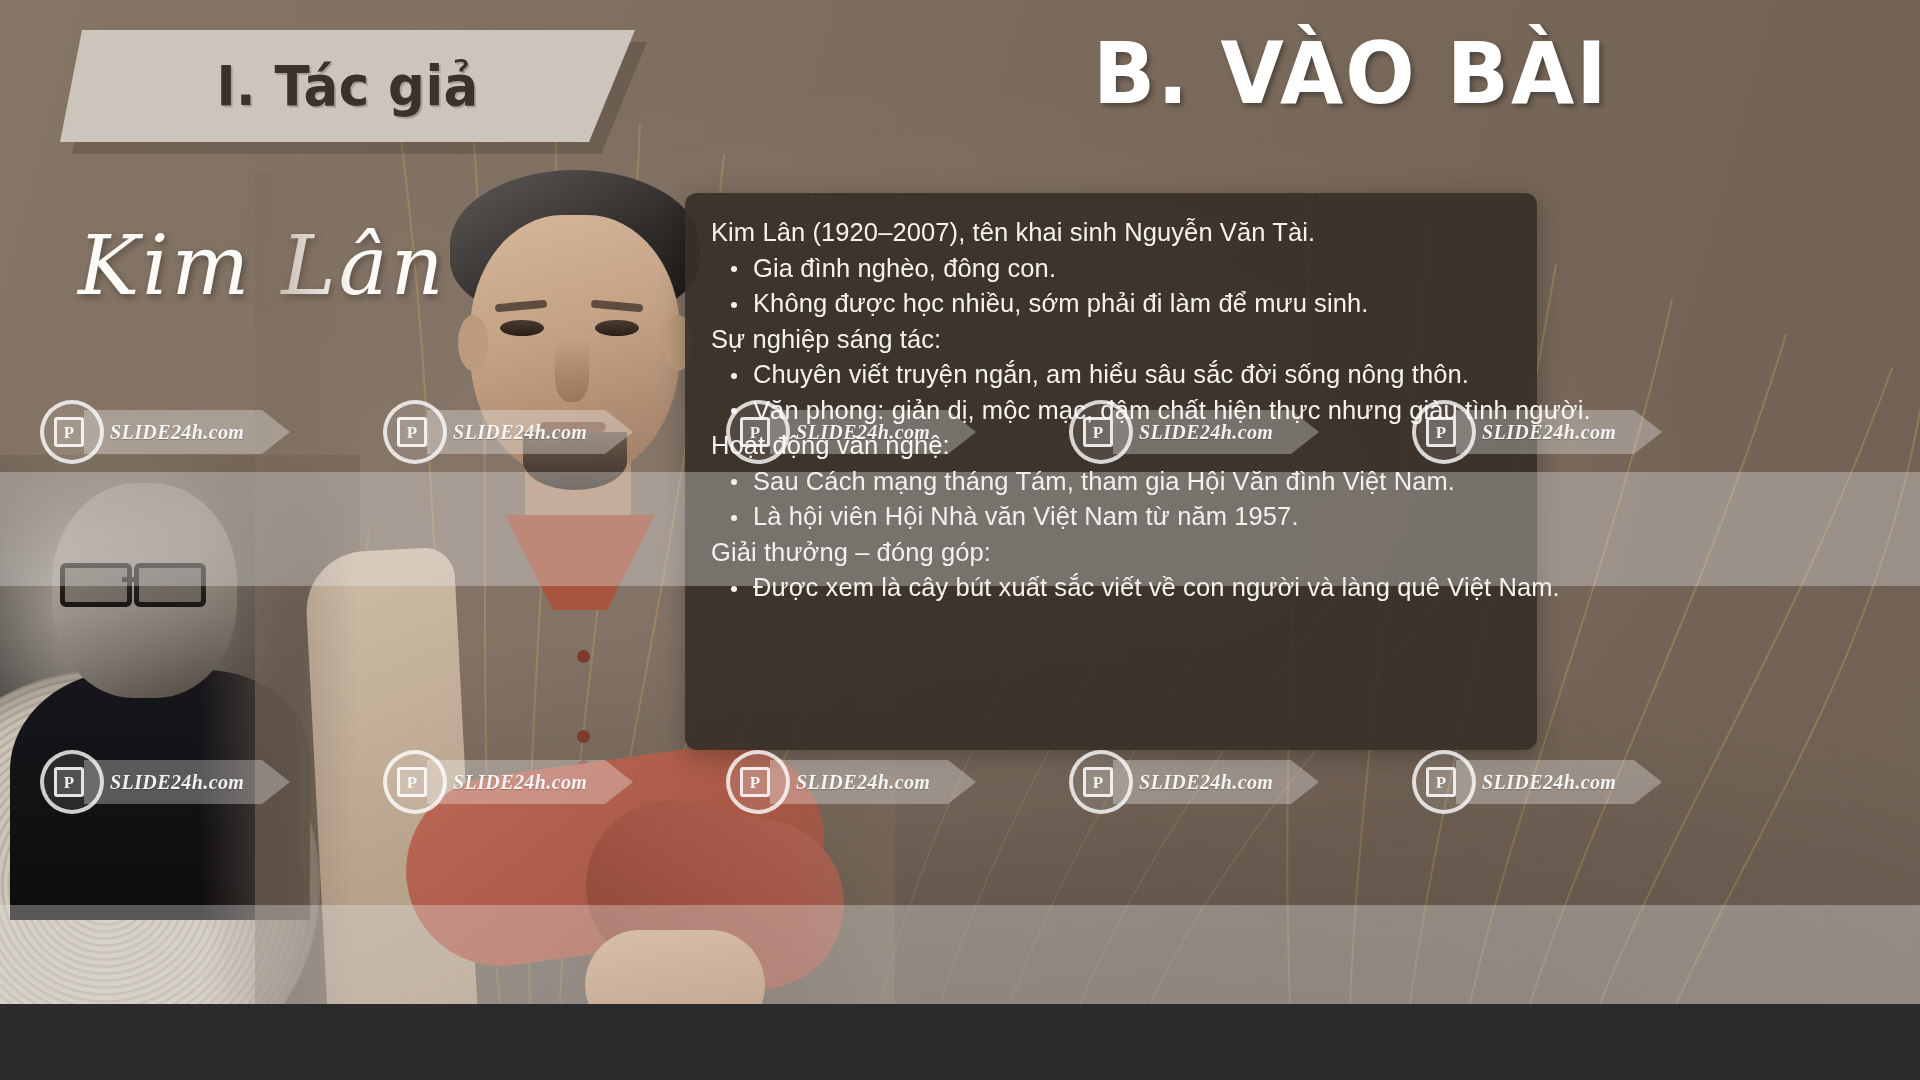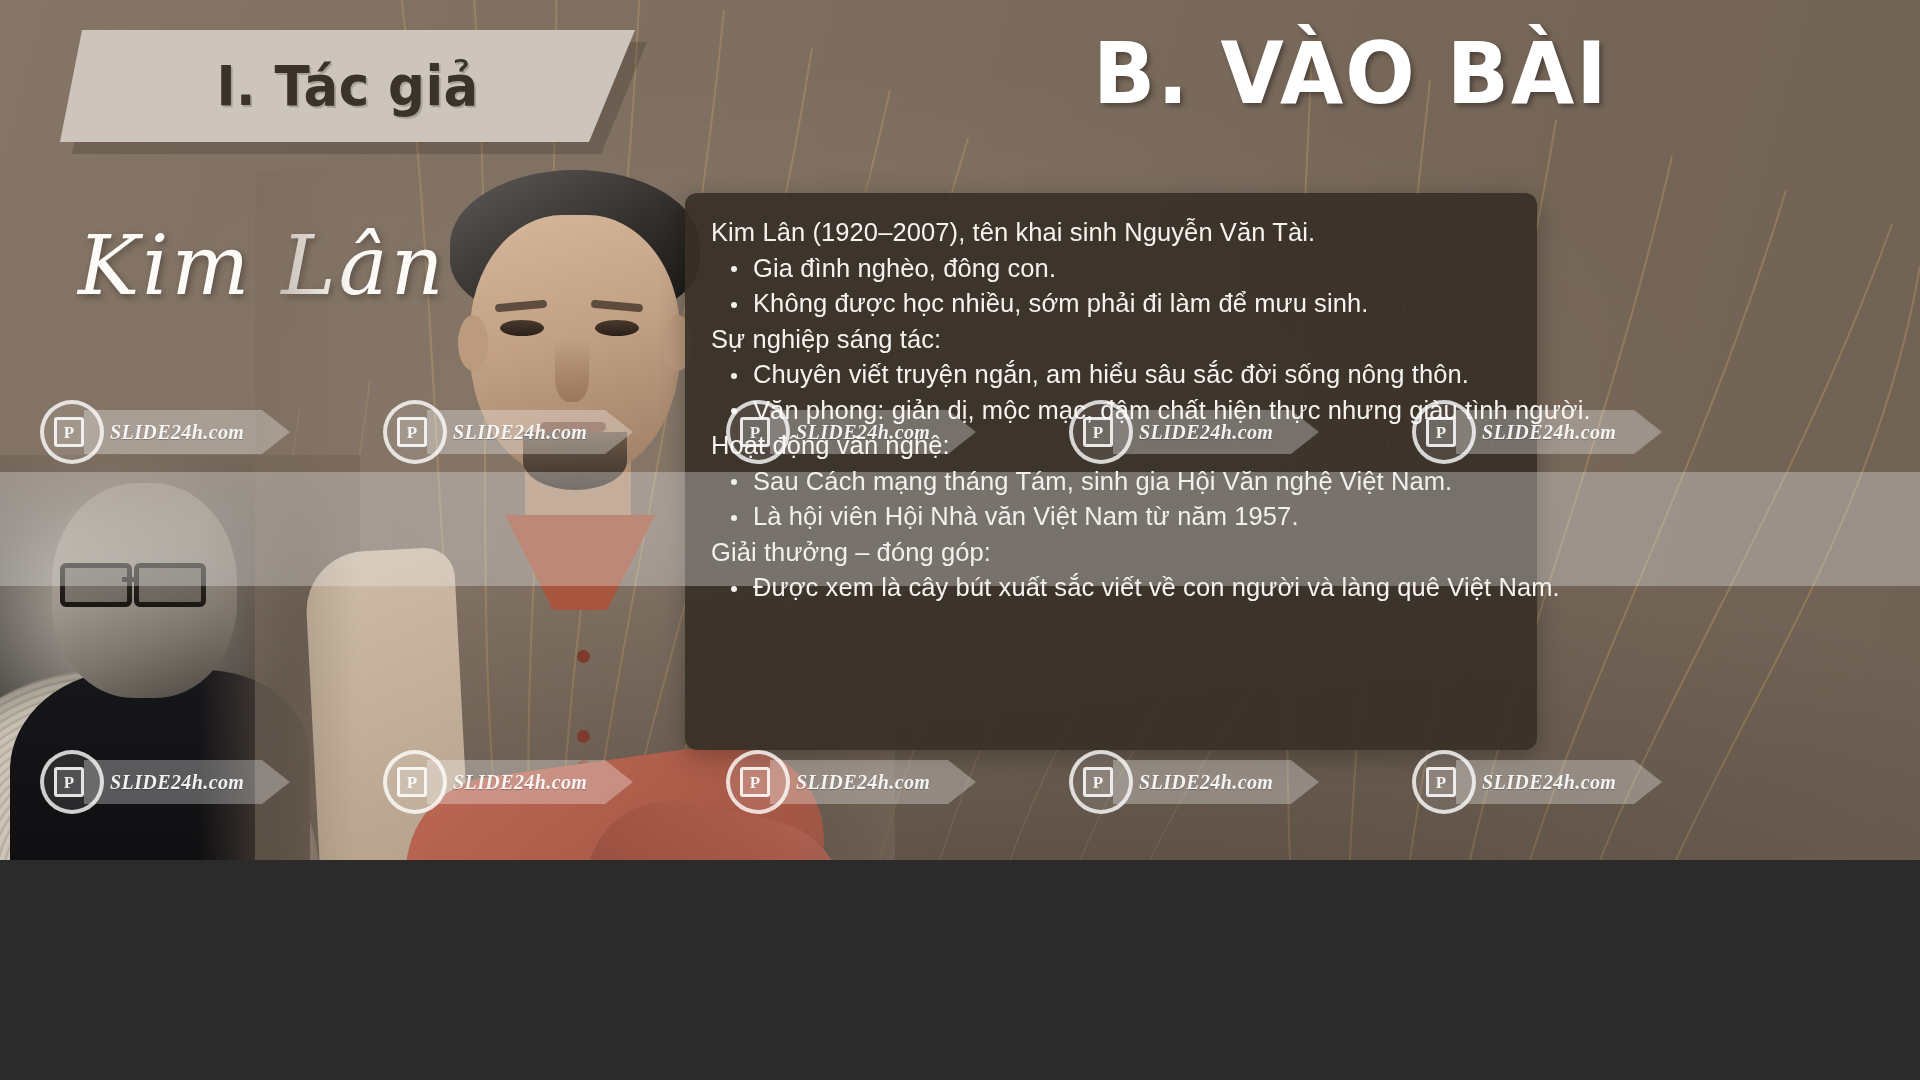--- a/index.html
+++ b/index.html
@@ -1,19 +1,19 @@
 <!DOCTYPE html>
 <html><head>
 <meta charset="utf-8">
 <style>
   html,body{margin:0;padding:0;background:#2b2b2b;}
   body{font-family:"Liberation Sans",sans-serif;}
 
   #slide{
-    position:relative;width:1920px;height:860px;overflow:hidden;
+    position:relative;width:1920px;height:1004px;overflow:hidden;
     background:#7c6c5d;
   }
 
   
   .bg-base{position:absolute;inset:0;background:
       linear-gradient(105deg,#857566 0%,#7e6e60 35%,#776759 65%,#6f6154 100%);}
   .bg-vignette{position:absolute;inset:0;
       background:radial-gradient(ellipse 75% 70% at 46% 48%,rgba(255,255,255,.07) 0%,rgba(0,0,0,0) 58%),
                  radial-gradient(ellipse 120% 90% at 50% 115%,rgba(0,0,0,.30) 0%,rgba(0,0,0,0) 60%);}
   
@@ -280,21 +280,21 @@
   </div>
 
   <div class="panel">
     <div class="line">Kim Lân (1920–2007), tên khai sinh Nguyễn Văn Tài.</div>
     <div class="line bullet">Gia đình nghèo, đông con.</div>
     <div class="line bullet">Không được học nhiều, sớm phải đi làm để mưu sinh.</div>
     <div class="line">Sự nghiệp sáng tác:</div>
     <div class="line bullet">Chuyên viết truyện ngắn, am hiểu sâu sắc đời sống nông thôn.</div>
     <div class="line bullet">Văn phong: giản dị, mộc mạc, đậm chất hiện thực nhưng giàu tình người.</div>
     <div class="line">Hoạt động văn nghệ:</div>
-    <div class="line bullet">Sau Cách mạng tháng Tám, sinh gia Hội Văn nghệ Việt Nam.</div>
+    <div class="line bullet">Sau Cách mạng tháng Tám, tham gia Hội Văn đình Việt Nam.</div>
     <div class="line bullet">Là hội viên Hội Nhà văn Việt Nam từ năm 1957.</div>
     <div class="line">Giải thưởng – đóng góp:</div>
     <div class="line bullet">Được xem là cây bút xuất sắc viết về con người và làng quê Việt Nam.</div>
   </div>
 
   <div class="wm-band b1"></div>
   <div class="wm-band b2"></div>
 
   <div id="wm-layer">
       <div class="wm" style="left: 40px; top: 400px;">

